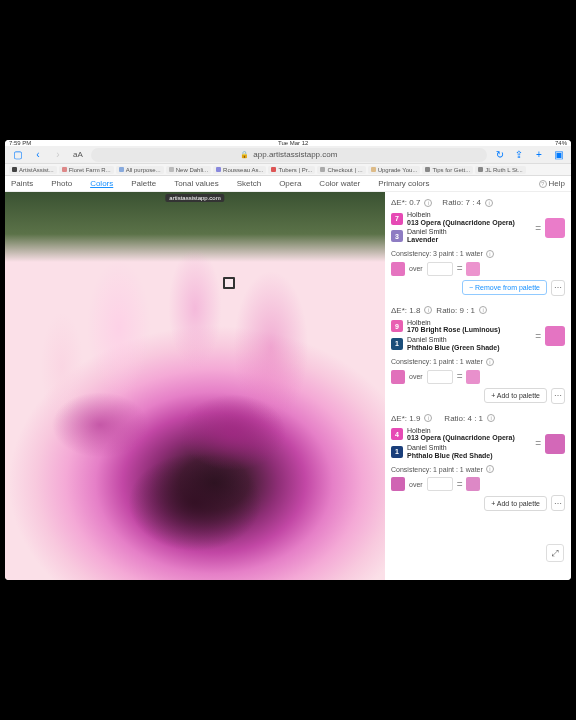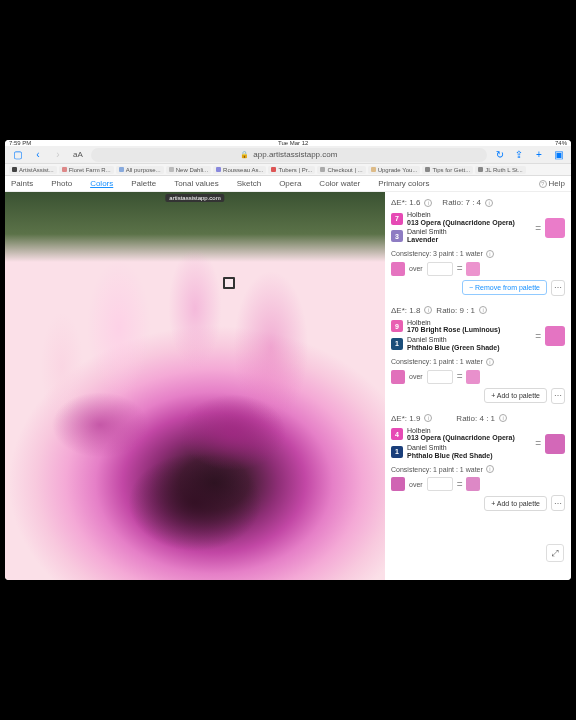--- a/index.html
+++ b/index.html
@@ -148,21 +148,21 @@
 
   <div class="content">
     <div class="photo-side">
       <div class="flower"></div>
       <div class="url-tip">artistassistapp.com</div>
       <div class="sample-point"></div>
     </div>
     <div class="panel" id="mix-panel">
         <div class="mix-card">
           <div class="mix-header">
-            <span class="delta">ΔE*: 1.6</span>
+            <span class="delta">ΔE*: 0.7</span>
     <span class="info-icon">i</span>
     <span style="margin-left:6px">Ratio: 7 : 4</span>
     <span class="info-icon">i</span>
           </div>
           <div class="paint-rows">
             <div class="paint-list">
               <div class="paint-row">
                 <div class="ratio-chip" style="background:#e64ab5">7</div>
       <div class="paint-info">
         <span class="brand">Holbein</span>
@@ -236,21 +236,21 @@
           </div>
           <div class="action-row">
             <button class="action-btn">+  Add to palette</button>
             <div class="more-btn">⋯</div>
           </div>
         </div>
         <div class="mix-card">
           <div class="mix-header">
             <span class="delta">ΔE*: 1.9</span>
     <span class="info-icon">i</span>
-    <span style="margin-left:20px">Ratio: 4 : 1</span>
+    <span style="margin-left:8px">Ratio: 4 : 1</span>
     <span class="info-icon">i</span>
           </div>
           <div class="paint-rows">
             <div class="paint-list">
               <div class="paint-row">
                 <div class="ratio-chip" style="background:#e64ab5">4</div>
       <div class="paint-info">
         <span class="brand">Holbein</span>
         <span class="paint-name">013 Opera (Quinacridone Opera)</span>
       </div>

